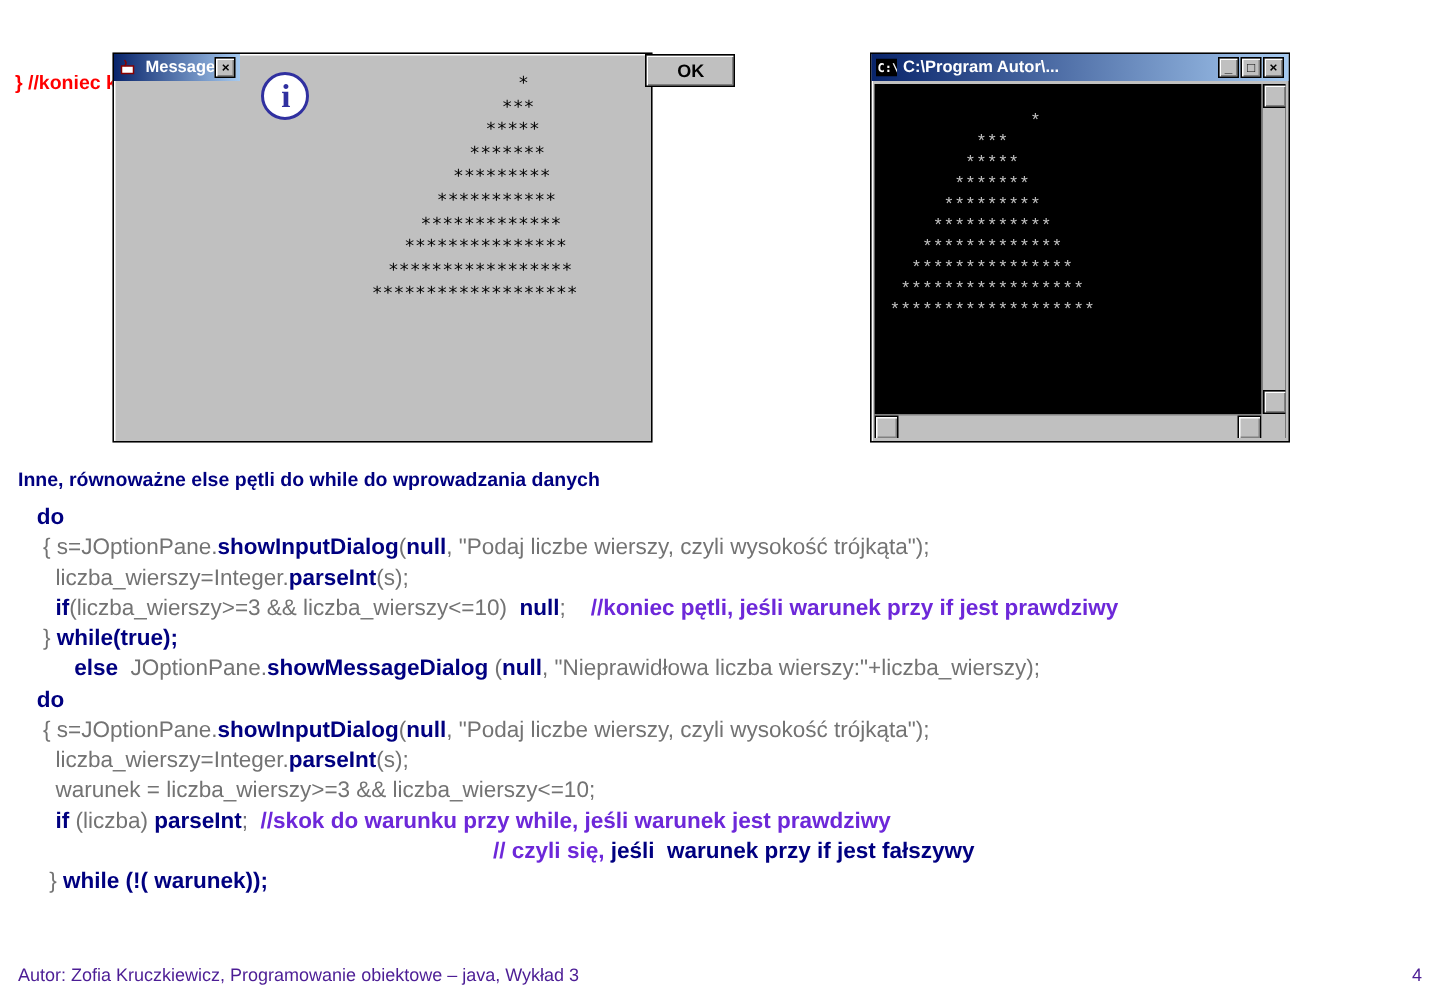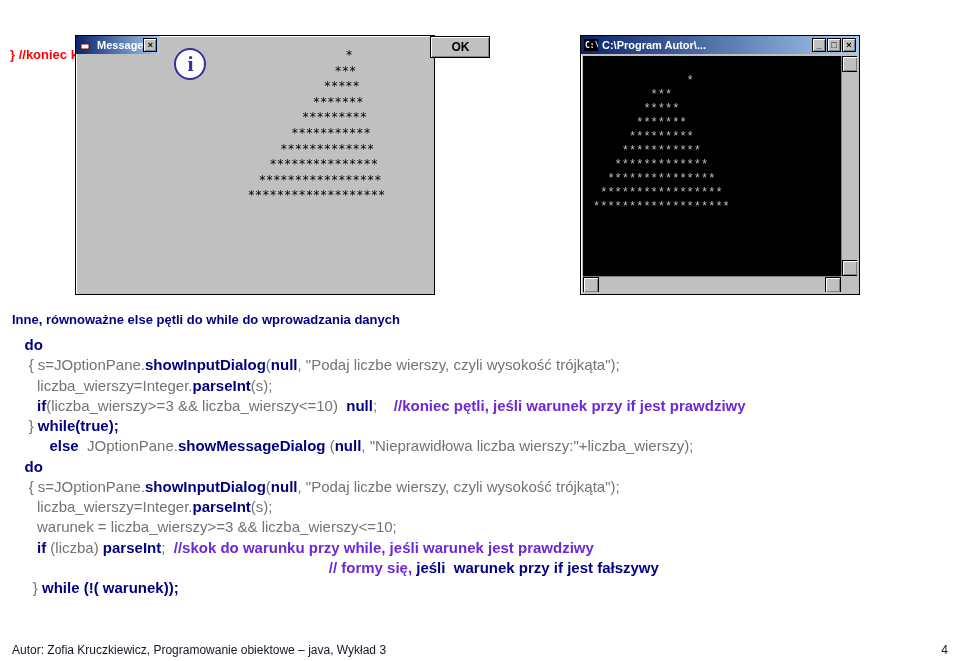--- a/index.html
+++ b/index.html
@@ -102,21 +102,21 @@
     position:absolute; top: 312px; left: 12px;
     font-weight: bold; color: #000080;
   }
   .code-block { top: 335px; font-family: Verdana, sans-serif; font-size: 15px; line-height: 1.35; }
   .code-block .line { white-space: pre; }
   .blue { color: #000080; font-weight: bold; }
   .red  { color: #6d28d9; font-weight: bold; }
   .black{ color: #737373; }
   .footer {
     bottom: 4px; display:flex; justify-content: space-between;
-    font-size: 12px; color:#0f172a;
+    font-size: 12px; color:#4c1d95;
   }
 </style>
 </head>
 <body>
 
 <div class="top-comment">} //koniec klasy lab4_1</div>
 
 <div class="window win-msg">
   <div class="title-bar">
     <div class="title">
@@ -193,20 +193,20 @@
 <div class="line"><span class="black">    { s=JOptionPane.</span><span class="blue">showInputDialog</span><span class="black">(</span><span class="blue">null</span><span class="black">, "Podaj liczbe wierszy, czyli wysokość trójkąta");</span></div>
 <div class="line"><span class="black">      liczba_wierszy=Integer.</span><span class="blue">parseInt</span><span class="black">(s);</span></div>
 <div class="line"><span class="blue">      if</span><span class="black">(liczba_wierszy&gt;=3 &amp;&amp; liczba_wierszy&lt;=10)  </span><span class="blue">null</span><span class="black">;    </span><span class="red">//koniec pętli, jeśli warunek przy if jest prawdziwy</span></div>
 <div class="line"><span class="black">    } </span><span class="blue">while(true);</span></div>
 <div class="line"><span class="blue">         else</span><span class="black">  JOptionPane.</span><span class="blue">showMessageDialog </span><span class="black">(</span><span class="blue">null</span><span class="black">, "Nieprawidłowa liczba wierszy:"+liczba_wierszy);</span></div>
 <div class="line"><span class="blue">   do</span></div>
 <div class="line"><span class="black">    { s=JOptionPane.</span><span class="blue">showInputDialog</span><span class="black">(</span><span class="blue">null</span><span class="black">, "Podaj liczbe wierszy, czyli wysokość trójkąta");</span></div>
 <div class="line"><span class="black">      liczba_wierszy=Integer.</span><span class="blue">parseInt</span><span class="black">(s);</span></div>
 <div class="line"><span class="black">      warunek = liczba_wierszy&gt;=3 &amp;&amp; liczba_wierszy&lt;=10;</span></div>
 <div class="line"><span class="blue">      if </span><span class="black">(liczba) </span><span class="blue">parseInt</span><span class="black">;  </span><span class="red">//skok do warunku przy while, jeśli warunek jest prawdziwy</span></div>
-<div class="line"><span class="red">                                                                            // formy się, </span><span class="blue">jeśli  warunek przy if jest fałszywy</span></div>
+<div class="line"><span class="red">                                                                            // czyli się, </span><span class="blue">jeśli  warunek przy if jest fałszywy</span></div>
 <div class="line"><span class="black">     } </span><span class="blue">while (!( warunek));</span></div>
 </div>
 
 <div class="footer">
   <span>Autor: Zofia Kruczkiewicz, Programowanie obiektowe – java, Wykład 3</span>
   <span>4</span>
 </div>
 
 </body></html>

